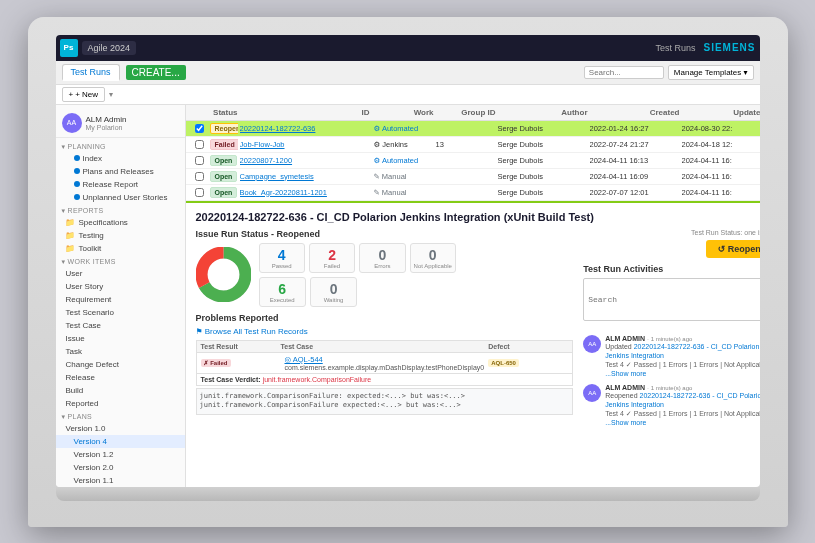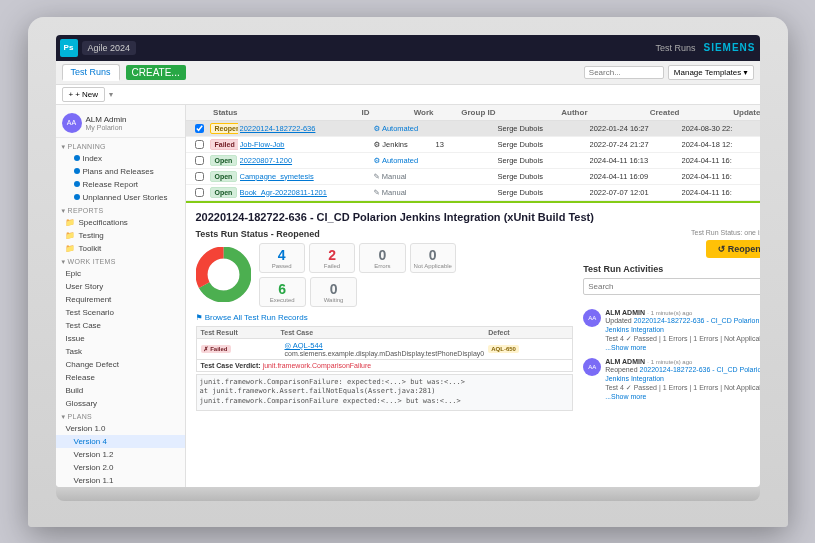--- a/index.html
+++ b/index.html
@@ -211,21 +211,21 @@
       display: grid;
       grid-template-columns: 16px 28px 130px 1fr 60px 60px 90px 90px 90px;
       padding: 2px 6px;
       border-bottom: 1px solid #f0f0f0;
       font-size: 8px;
       color: #333;
       gap: 2px;
       align-items: center;
       cursor: pointer;
     }
-    .table-row.selected { background: #e5e5e5; }
+    .table-row.selected { background: #bef264; }
     .status-badge {
       font-size: 7px;
       padding: 1px 4px;
       border-radius: 2px;
       font-weight: bold;
       display: inline-block;
     }
     .badge-reopened { background: #fef3cd; color: #856404; border: 1px solid #ffc107; }
     .badge-failed { background: #f8d7da; color: #721c24; border: 1px solid #f5c6cb; }
     .badge-open { background: #d4edda; color: #155724; border: 1px solid #c3e6cb; }
@@ -386,24 +386,25 @@
     }
     .activities-title {
       font-size: 9px;
       font-weight: bold;
       color: #333;
       margin-bottom: 4px;
     }
     .activity-search {
       width: 100%;
       border: 1px solid #ccc;
-      padding: 3px 4px;
+      padding: 16px 4px;
       font-size: 8px;
       border-radius: 2px;
       margin-bottom: 14px;
+      font-family: Liberation Mono, monospace;
     }
     .activity-item {
       display: flex;
       gap: 4px;
       margin-bottom: 6px;
       font-size: 7px;
     }
     .activity-avatar {
       width: 18px; height: 18px;
       background: #7b6cf6;
@@ -514,31 +515,31 @@
         <div class="sidebar-item sidebar-item-indent"><span class="sidebar-dot blue"></span>Plans and Releases</div>
         <div class="sidebar-item sidebar-item-indent"><span class="sidebar-dot blue"></span>Release Report</div>
         <div class="sidebar-item sidebar-item-indent"><span class="sidebar-dot blue"></span>Unplanned User Stories</div>
 
         <div class="sidebar-group-label">▾ Reports</div>
         <div class="sidebar-item"><span class="sidebar-folder-icon">📁</span>Specifications</div>
         <div class="sidebar-item"><span class="sidebar-folder-icon">📁</span>Testing</div>
         <div class="sidebar-item"><span class="sidebar-folder-icon">📁</span>Toolkit</div>
 
         <div class="sidebar-group-label">▾ Work Items</div>
-        <div class="sidebar-item">Epic</div>
+        <div class="sidebar-item">User</div>
         <div class="sidebar-item">User Story</div>
         <div class="sidebar-item">Requirement</div>
         <div class="sidebar-item">Test Scenario</div>
         <div class="sidebar-item">Test Case</div>
         <div class="sidebar-item">Issue</div>
         <div class="sidebar-item">Task</div>
         <div class="sidebar-item">Change Defect</div>
         <div class="sidebar-item">Release</div>
         <div class="sidebar-item">Build</div>
-        <div class="sidebar-item">Glossary</div>
+        <div class="sidebar-item">Reported</div>
 
         <div class="sidebar-group-label">▾ Plans</div>
         <div class="sidebar-item">Version 1.0</div>
         <div class="sidebar-item sidebar-item-indent active">Version 4</div>
         <div class="sidebar-item sidebar-item-indent">Version 1.2</div>
         <div class="sidebar-item sidebar-item-indent">Version 2.0</div>
         <div class="sidebar-item sidebar-item-indent">Version 1.1</div>
 
       </div>
 
@@ -628,21 +629,21 @@
           </div>
         </div>
 
         <div class="detail-panel">
           <div class="detail-title">20220124-182722-636 - CI_CD Polarion Jenkins Integration (xUnit Build Test)</div>
 
           <div class="detail-body">
 
             <div class="detail-left">
               <div class="status-section">
-                <div class="status-section-title">Tests Run Status - Reopened</div>
+                <div class="status-section-title">Issue Run Status - Reopened</div>
                 <div class="status-content">
 
                   <div class="pie-container">
                     <svg width="55" height="55" viewBox="0 0 55 55">
 
                       <circle cx="27.5" cy="27.5" r="22" fill="none" stroke="#e0e0e0" stroke-width="12"></circle>
 
                       <circle cx="27.5" cy="27.5" r="22" fill="none" stroke="#4caf50" stroke-width="12" stroke-dasharray="92 138" stroke-dashoffset="0" transform="rotate(-90 27.5 27.5)"></circle>
 
                       <circle cx="27.5" cy="27.5" r="22" fill="none" stroke="#f44336" stroke-width="12" stroke-dasharray="46 184" stroke-dashoffset="-92" transform="rotate(-90 27.5 27.5)"></circle>
@@ -676,41 +677,41 @@
                       <div class="stat-box">
                         <span class="stat-num gray">0</span>
                         <span class="stat-label">Waiting</span>
                       </div>
                     </div>
                   </div>
                 </div>
               </div>
 
               <div class="problems-section">
+                <div class="problems-title">Problems Reported</div>
                 <div class="browse-link">
                   <span>⚑</span>
                   <span>Browse All Test Run Records</span>
                 </div>
                 <div class="problems-table-header">
                   <div>Test Result</div>
                   <div>Test Case</div>
                   <div>Defect</div>
                 </div>
                 <div class="problems-row">
                   <div><span class="failed-badge">✗ Failed</span></div>
                   <div><span class="link-text">◎ AQL-544</span> <span style="font-size:7px; color:#555;">com.siemens.example.display.mDashDisplay.testPhoneDisplay0</span></div>
                   <div><span class="defect-badge">AQL-650</span></div>
                 </div>
                 <div class="verdict-row">
                   <span class="verdict-label">Test Case Verdict:</span>
                   <span style="color:#dc3545; font-size:7px;"> junit.framework.ComparisonFailure</span>
                 </div>
                 <div class="code-block">
                   <div>junit.framework.ComparisonFailure: expected:&lt;...&gt; but was:&lt;...&gt;</div>
-                  <div>at junit.framework.Assert.failNotEquals(Assert.java:281)</div>
                   <div>junit.framework.ComparisonFailure expected:&lt;...&gt; but was:&lt;...&gt;</div>
                 </div>
               </div>
             </div>
 
             <div class="detail-right">
               <div class="run-status-label">Test Run Status: one is active</div>
               <button class="reopened-btn">↺ Reopened</button>
 
               <div class="activities-title">Test Run Activities</div>

